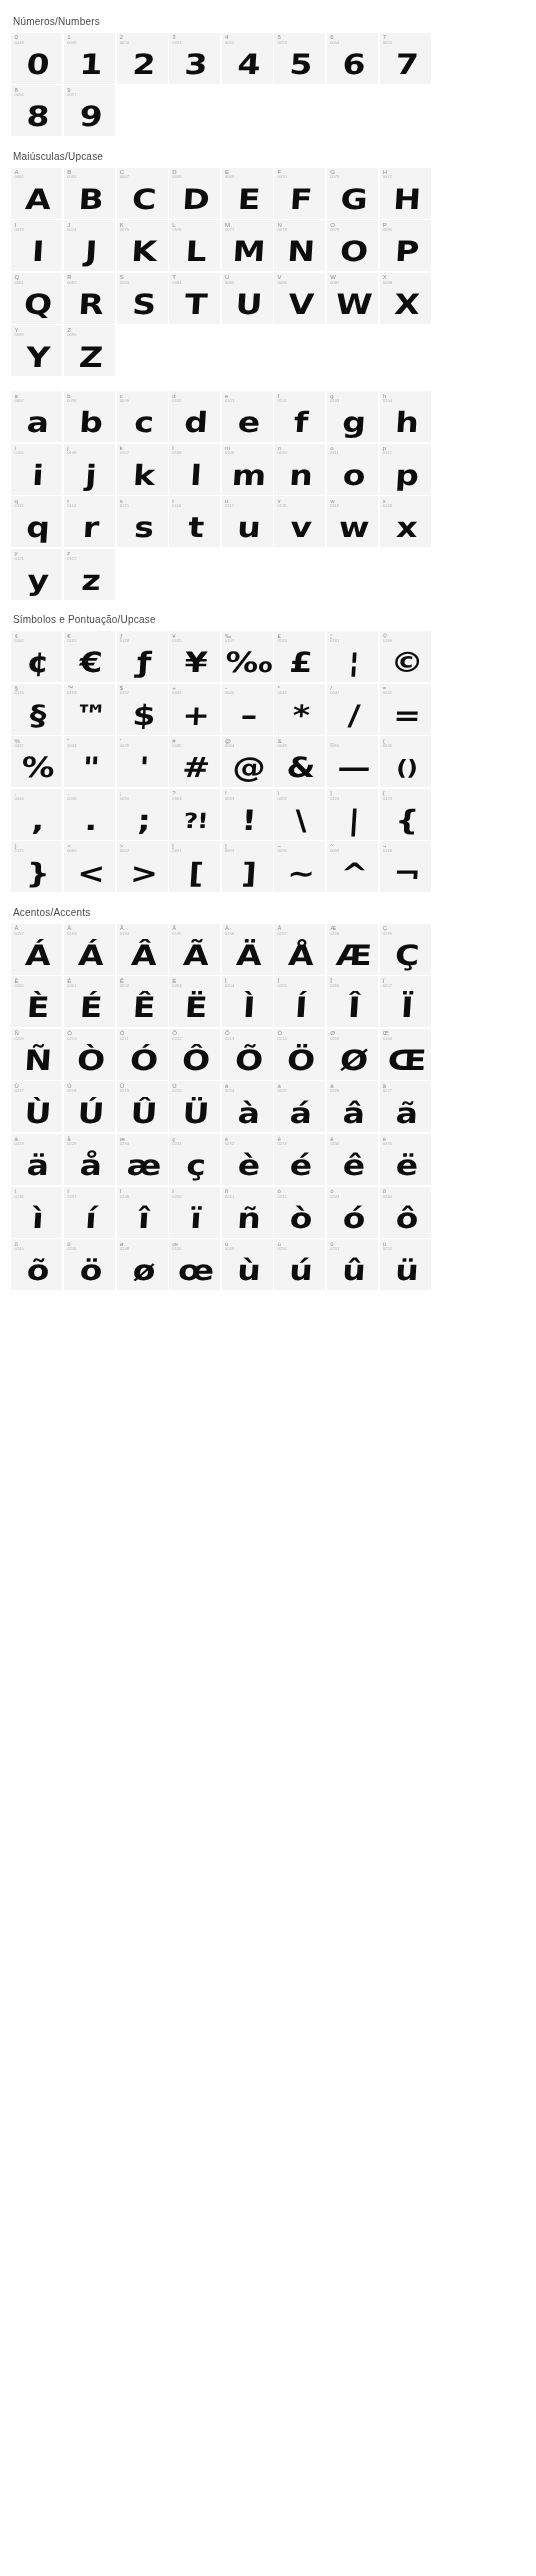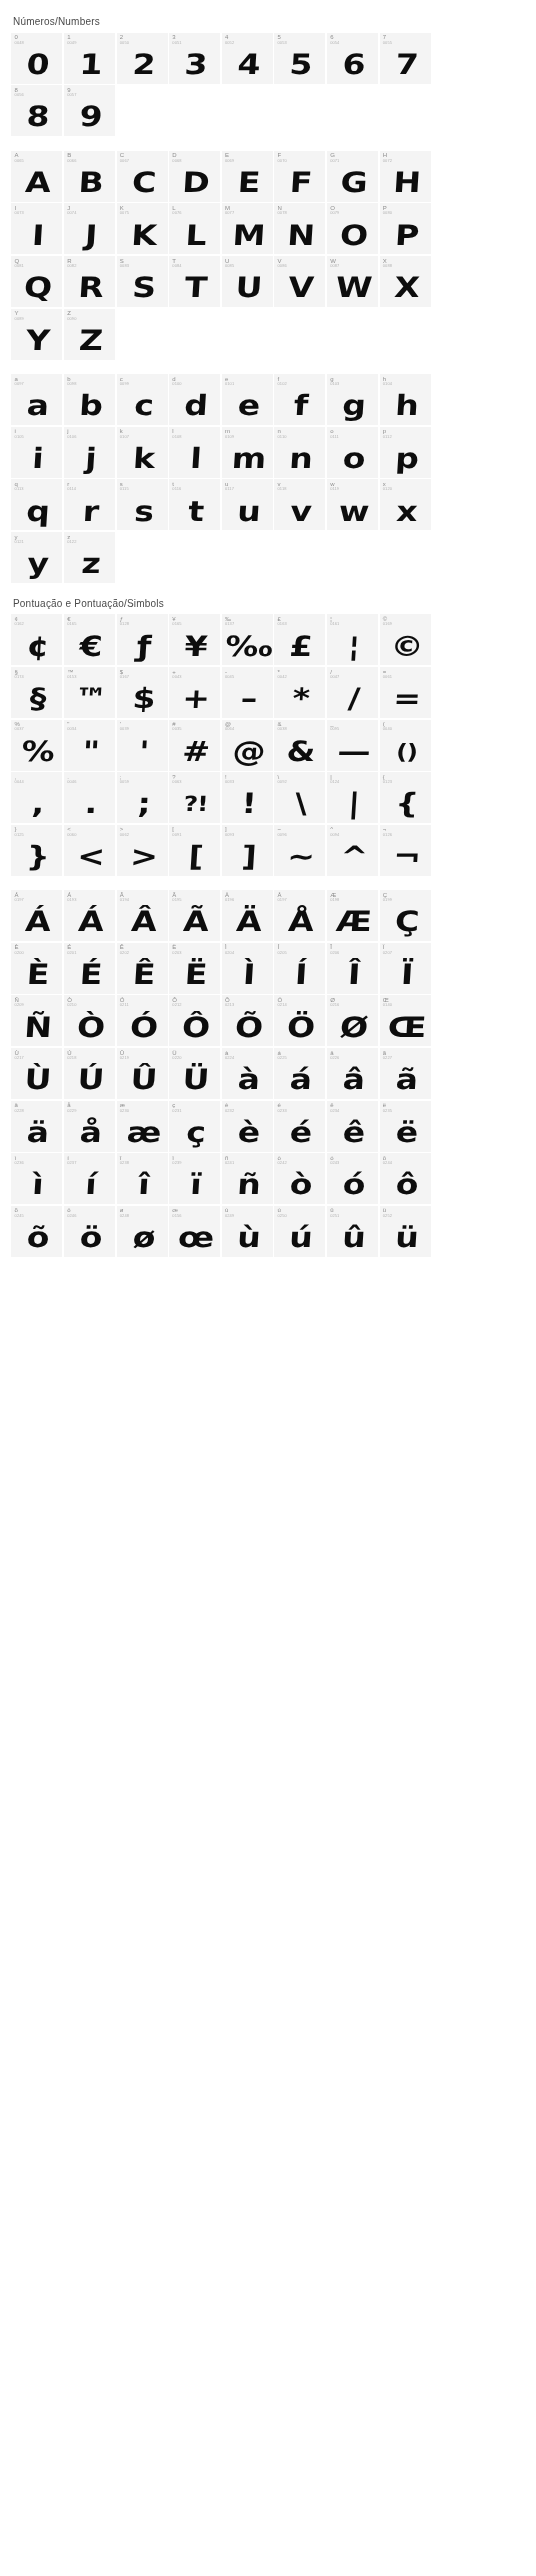--- a/index.html
+++ b/index.html
@@ -139,20 +139,21 @@
         <div class="cell">
           <div class="meta">
             <span class="ch">9</span>
             <span class="code">0057</span>
           </div>
           <div class="glyph">9</div>
         </div>
       </div>
     </div>
     <div class="section">
+      <div class="section-title">Maiúsculas/Upcase</div>
       <div class="grid">
         <div class="cell">
           <div class="meta">
             <span class="ch">A</span>
             <span class="code">0065</span>
           </div>
           <div class="glyph">A</div>
         </div>
         <div class="cell">
           <div class="meta">
@@ -511,21 +512,21 @@
         <div class="cell">
           <div class="meta">
             <span class="ch">z</span>
             <span class="code">0122</span>
           </div>
           <div class="glyph">z</div>
         </div>
       </div>
     </div>
     <div class="section">
-      <div class="section-title">Pontuação e Pontuação/Simbols</div>
+      <div class="section-title">Símbolos e Pontuação/Upcase</div>
       <div class="grid">
         <div class="cell">
           <div class="meta">
             <span class="ch">¢</span>
             <span class="code">0162</span>
           </div>
           <div class="glyph">¢</div>
         </div>
         <div class="cell">
           <div class="meta">
@@ -796,20 +797,21 @@
         <div class="cell">
           <div class="meta">
             <span class="ch">¬</span>
             <span class="code">0126</span>
           </div>
           <div class="glyph">¬</div>
         </div>
       </div>
     </div>
     <div class="section">
+      <div class="section-title">Acentos/Accents</div>
       <div class="grid">
         <div class="cell">
           <div class="meta">
             <span class="ch">Á</span>
             <span class="code">0197</span>
           </div>
           <div class="glyph">Á</div>
         </div>
         <div class="cell">
           <div class="meta">

